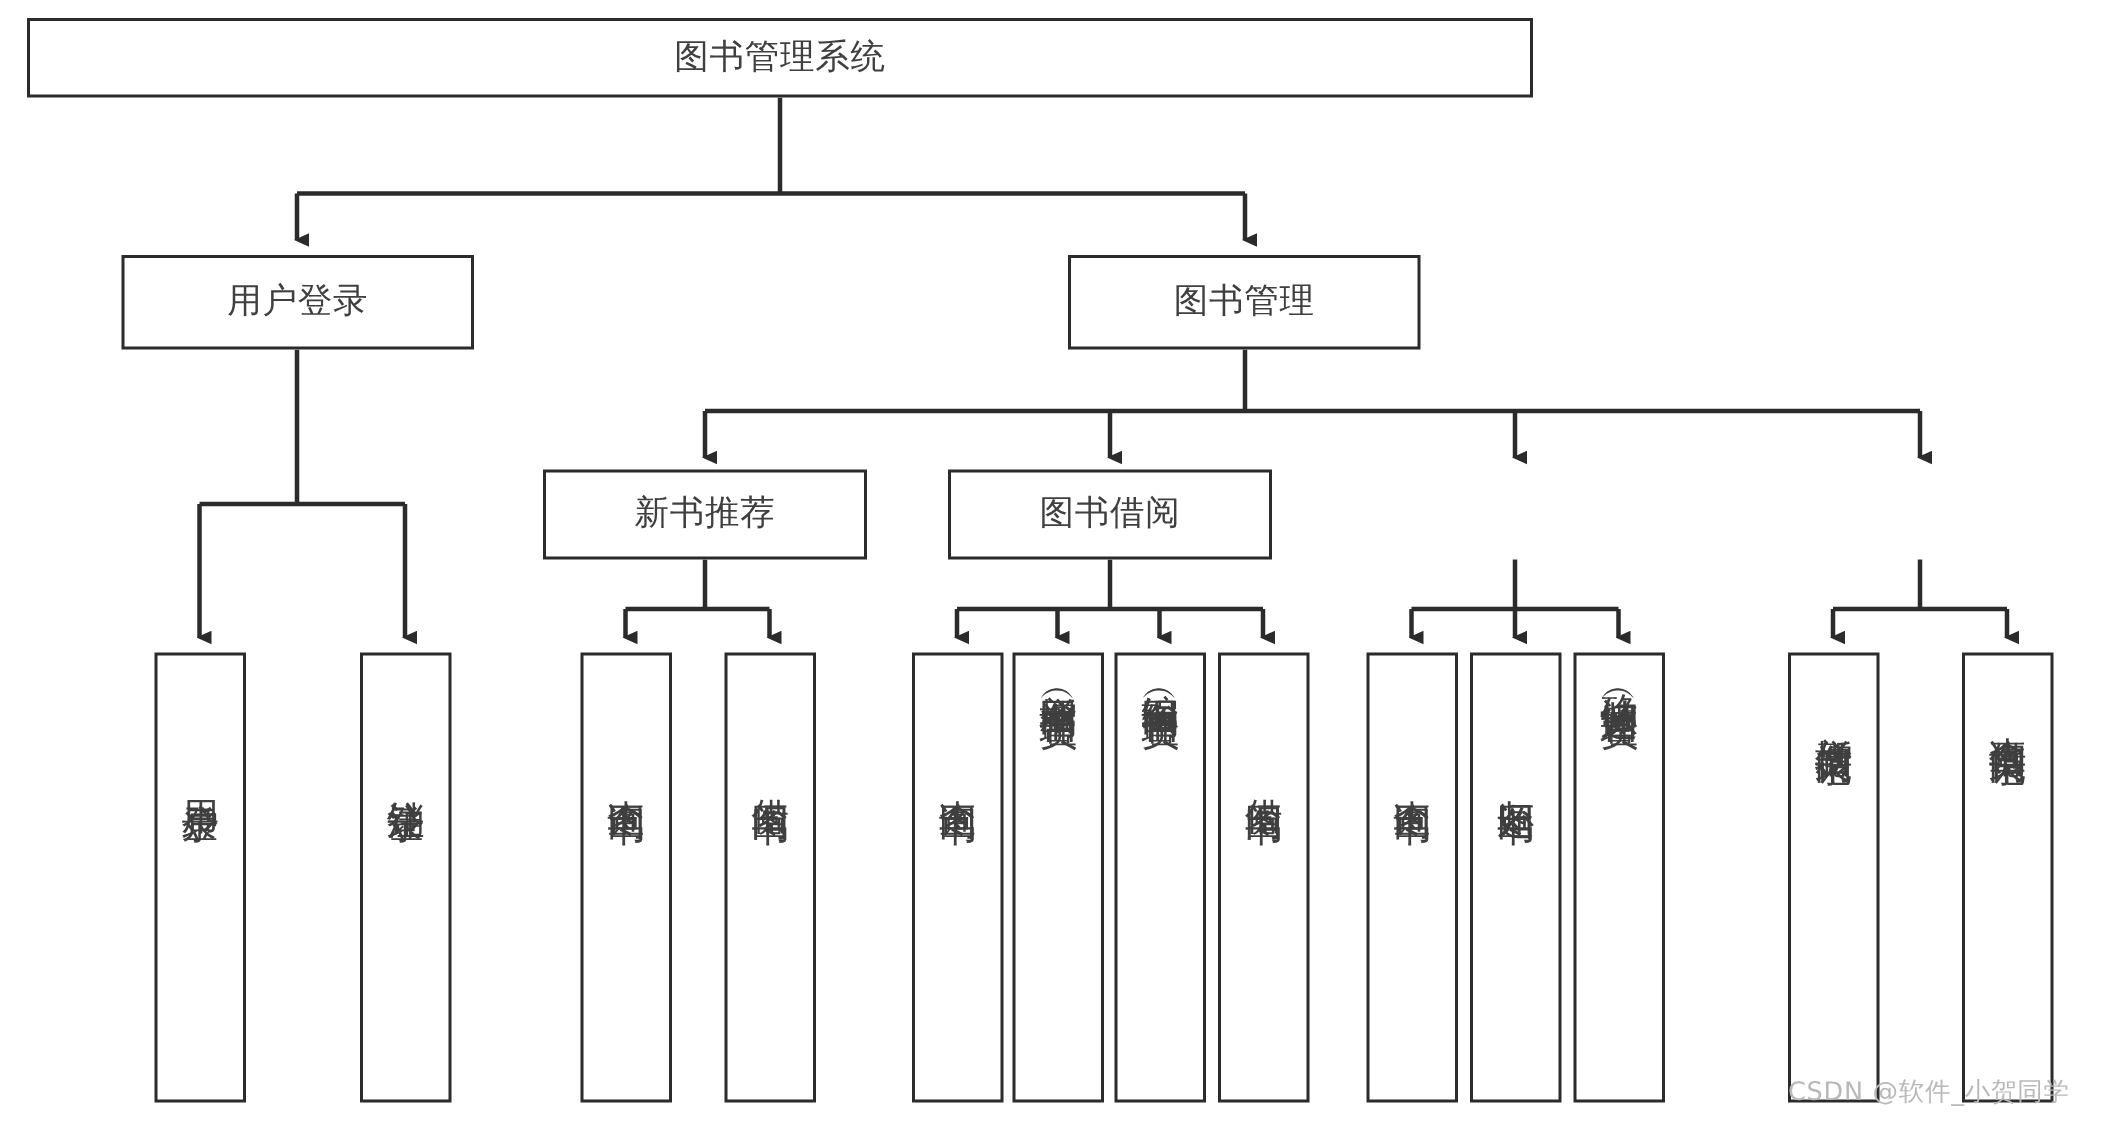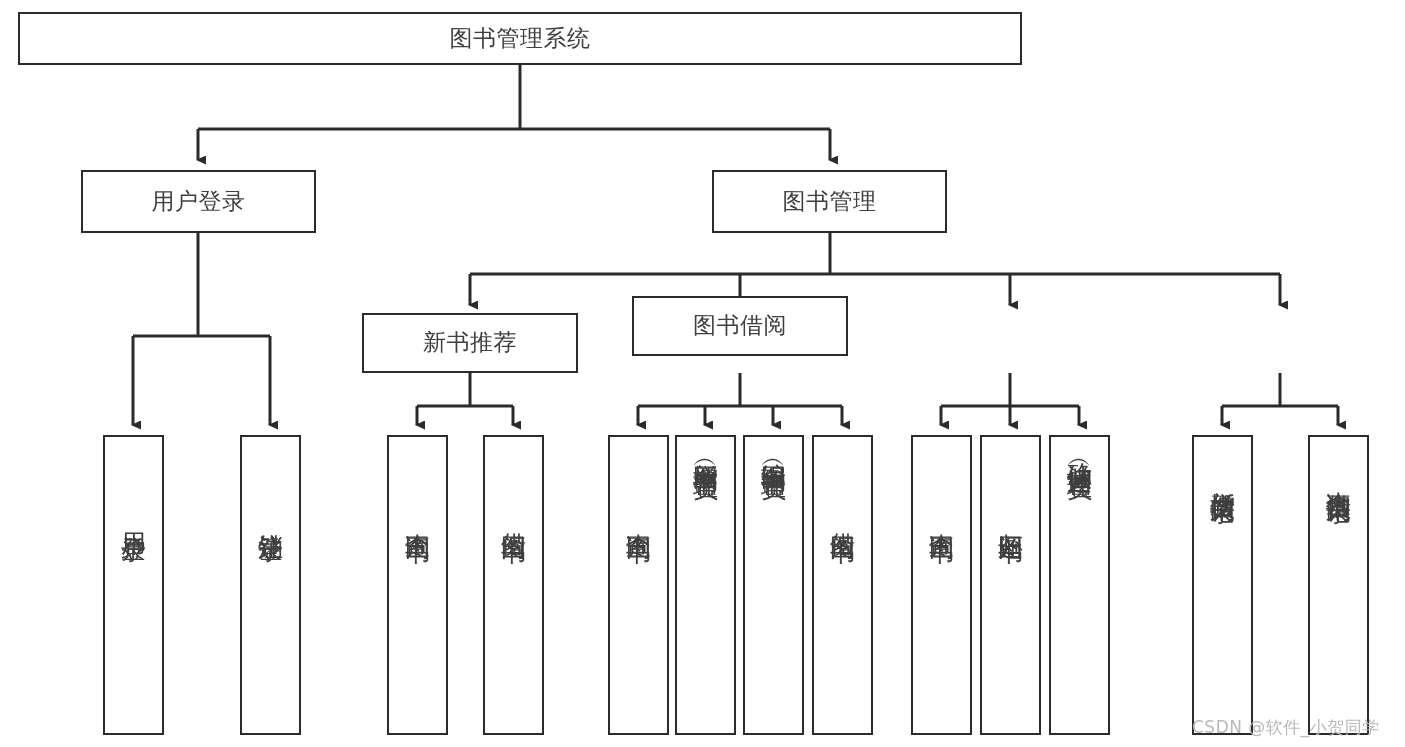--- a/index.html
+++ b/index.html
@@ -134,21 +134,21 @@
   <div class="node horiz" style="left:81px; top:170px; width:235px; height:63px;">
     <span class="lbl">用户登录</span>
   </div>
   <div class="node horiz" style="left:712px; top:170px; width:235px; height:63px;">
     <span class="lbl">图书管理</span>
   </div>
 
   <div class="node horiz" style="left:362px; top:313px; width:216px; height:60px;">
     <span class="lbl">新书推荐</span>
   </div>
-  <div class="node horiz" style="left:632px; top:296px; width:216px; height:60px;">
+  <div class="node horiz" style="left:632px; top:313px; width:216px; height:60px;">
     <span class="lbl">图书借阅</span>
   </div>
 
   <div class="node vert" style="left:103px; top:435px; width:61px; height:300px; padding-top:76px;">
     <span class="lbl">用户登录</span>
   </div>
   <div class="node vert" style="left:240px; top:435px; width:61px; height:300px; padding-top:76px;">
     <span class="lbl">注销登录</span>
   </div>
 

